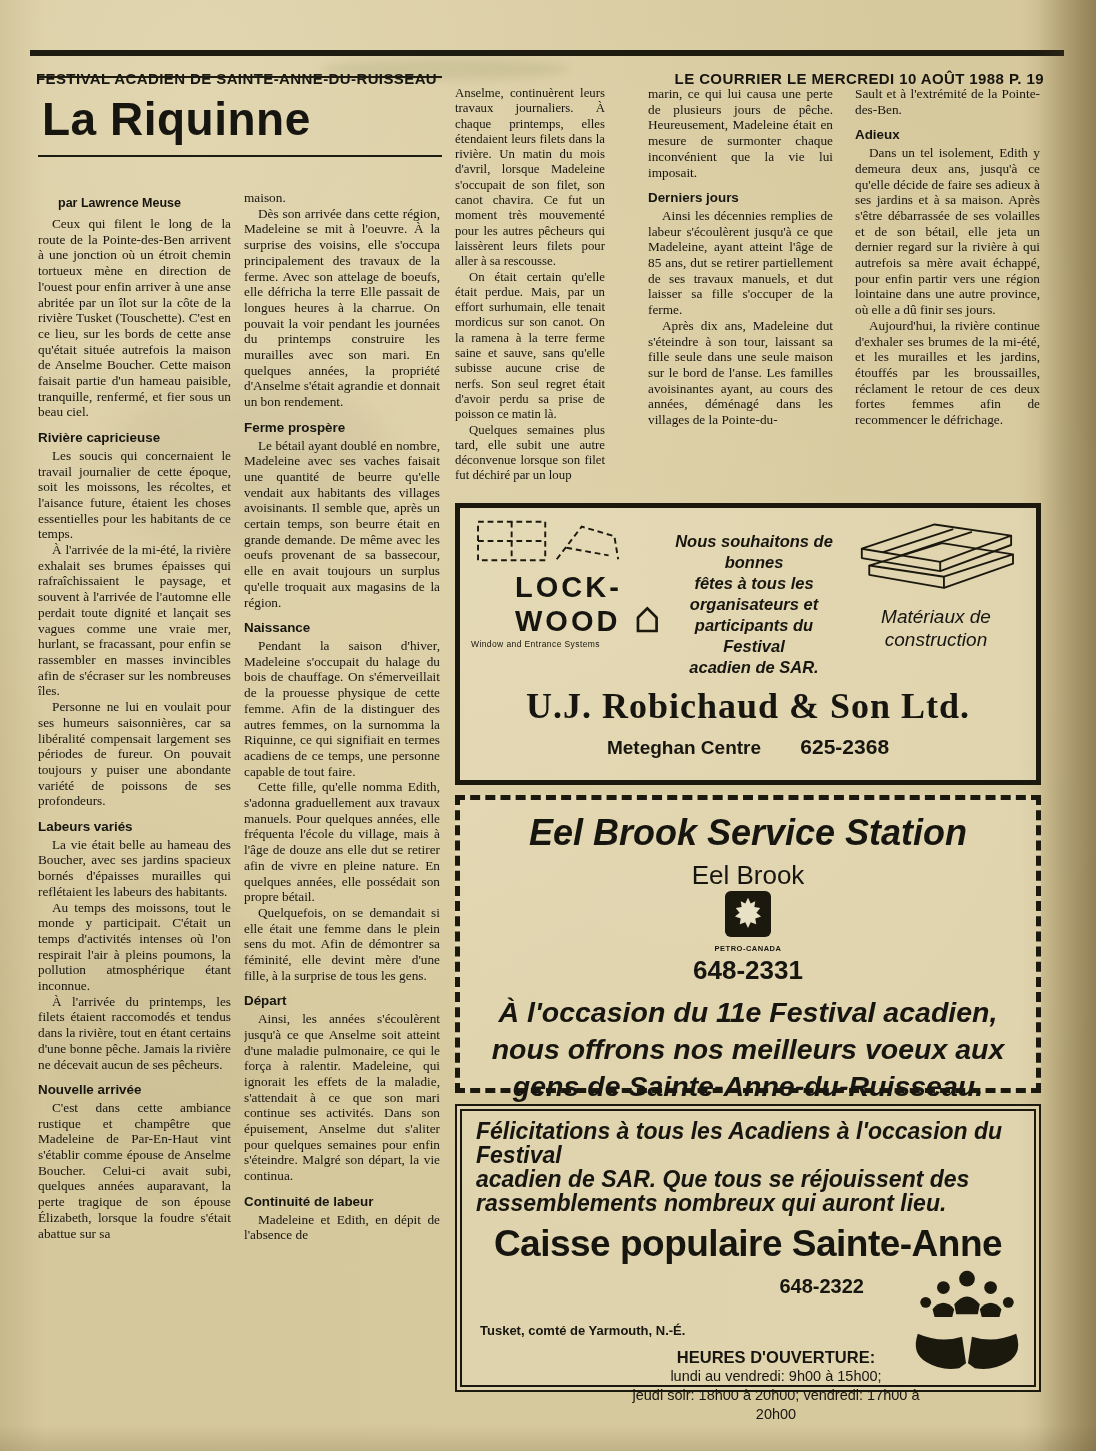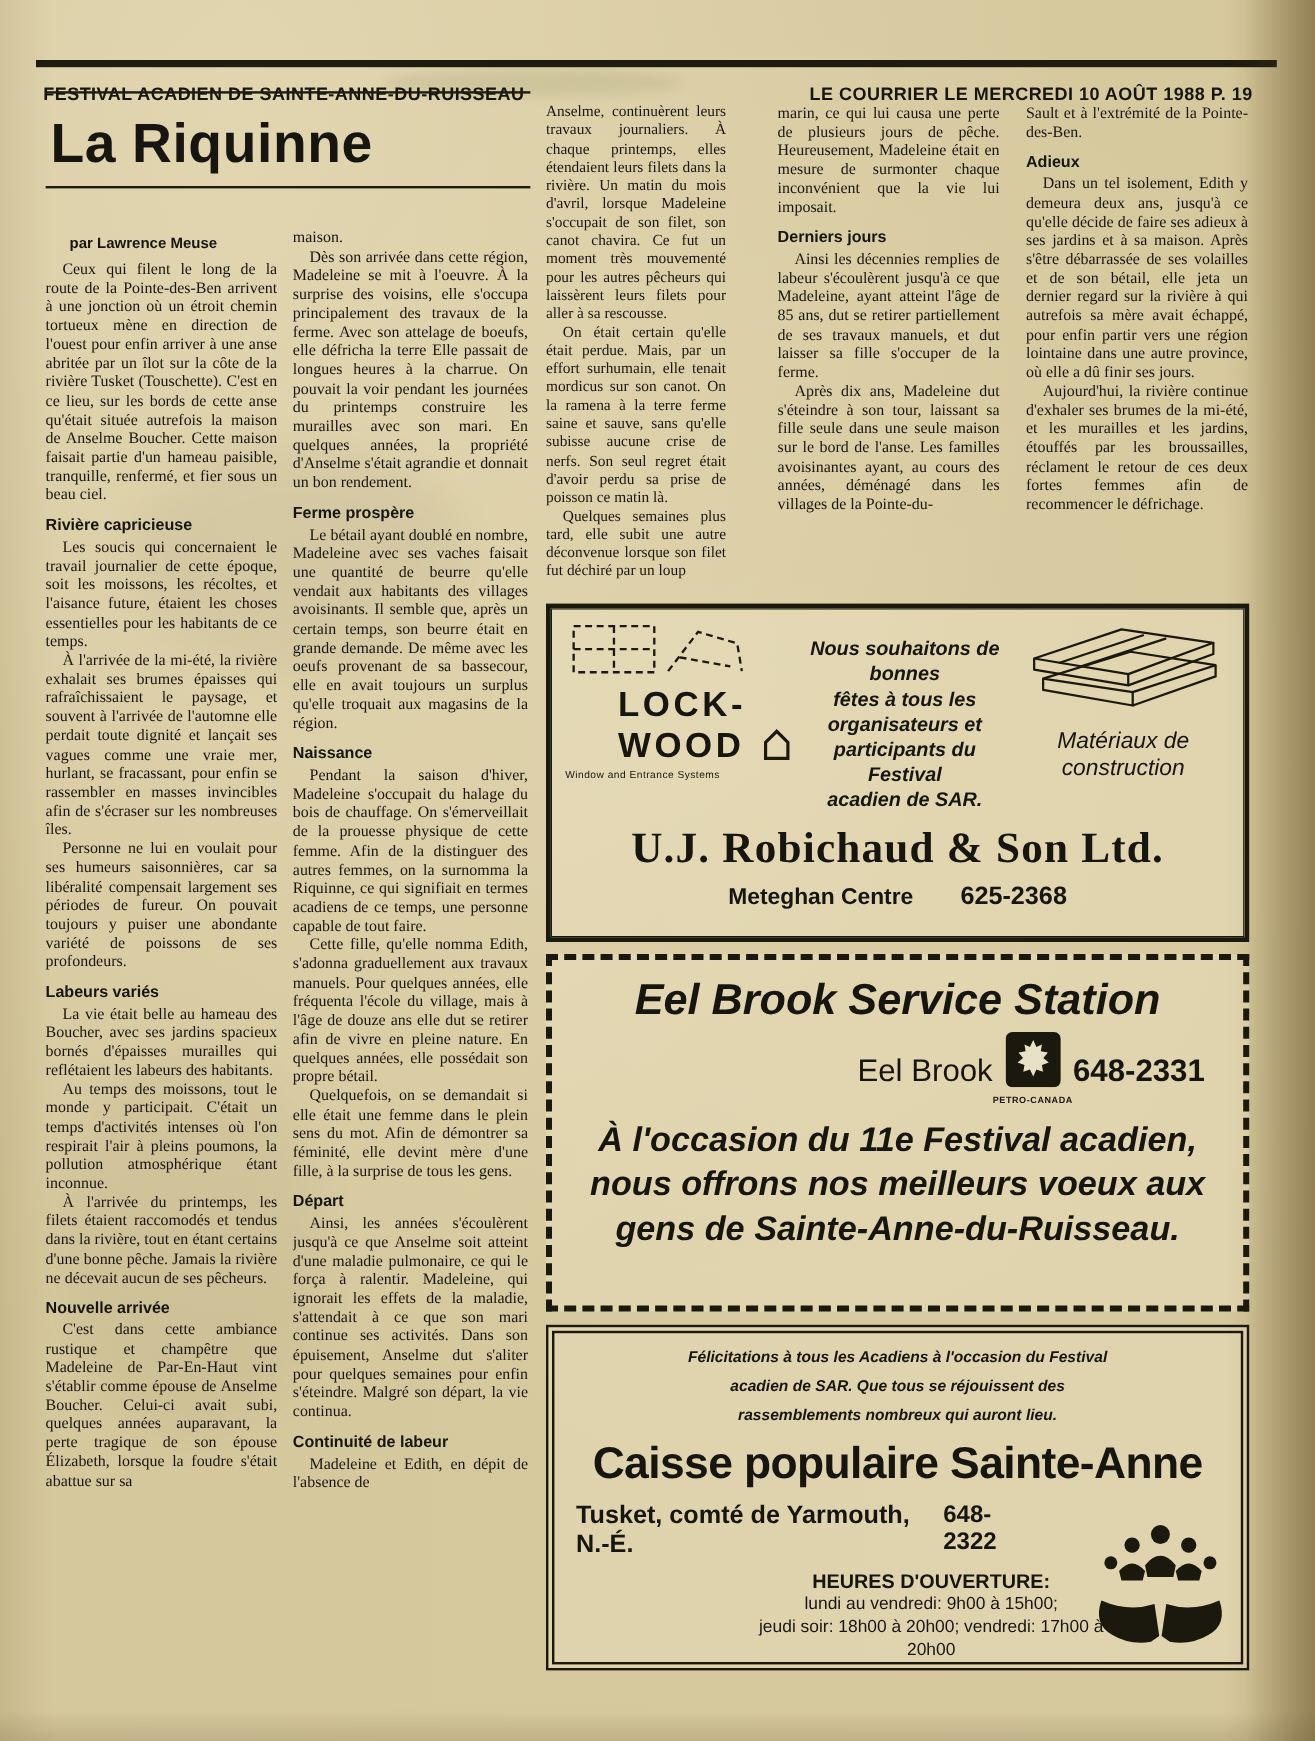--- a/index.html
+++ b/index.html
@@ -83,39 +83,39 @@
   .materials { font-family:"Liberation Sans", sans-serif; font-style:italic; font-size:19px; line-height:23px; }
   .ad1-name { text-align:center; font-weight:bold; font-size:36px; letter-spacing:1px; margin-top:0; }
   .ad1-contact { text-align:center; margin-top:8px; font-family:"Liberation Sans", sans-serif;
     font-weight:bold; font-size:19px; }
   .ad1-contact .ph { margin-left:34px; font-size:21px; }
 
   
   .ad2 { top:795px; height:298px; border:5px dashed #1b180e; padding:12px 20px 8px; }
   .ad2-title { text-align:center; font-family:"Liberation Sans", sans-serif; font-weight:bold;
     font-style:italic; font-size:36px; }
-  .ad2-row { display:flex; justify-content:flex-end; align-items:center; margin-top:6px; padding:0 12px; }
+  .ad2-row { display:flex; justify-content:space-between; align-items:center; margin-top:6px; padding:0 12px;flex-direction:column; }
   .ad2-loc { font-family:"Liberation Sans", sans-serif; font-size:26px; }
   .petro { text-align:center; }
   .petro svg { width:46px; height:46px; display:block; margin:0 auto; }
   .petro-cap { font-family:"Liberation Sans", sans-serif; font-weight:bold; font-size:7.5px; letter-spacing:.5px; margin-top:1px; }
   .ad2-phone { font-family:"Liberation Sans", sans-serif; font-weight:bold; font-size:26px; }
   .ad2-msg { margin-top:8px; text-align:center; font-family:"Liberation Sans", sans-serif;
     font-weight:bold; font-style:italic; font-size:28.5px; line-height:37px; }
 
   
   .ad3-outer { top:1104px; height:288px; border:2px solid #1b180e; padding:3px; background:rgba(240,232,204,.35); }
   .ad3-inner { border:2px solid #1b180e; height:100%; position:relative; padding:8px 14px; }
-  .ad3-msg { text-align:center; font-family:"Liberation Sans", sans-serif; font-weight:bold;
-    font-style:italic; font-size:13px; line-height:24px; }
+  .ad3-msg { font-family:"Liberation Sans", sans-serif; font-weight:bold;
+    font-style:italic; font-size:23px; line-height:24px; }
   .ad3-name { text-align:center; font-family:"Liberation Sans", sans-serif; font-weight:bold;
     font-size:37px; margin-top:8px; letter-spacing:-.5px; }
   .ad3-row { display:flex; justify-content:space-between; margin-top:10px; padding:0 6px 0 4px;
     font-family:"Liberation Sans", sans-serif; font-weight:bold; }
-  .ad3-addr { font-size:21px; }
+  .ad3-addr { font-size:13px;margin-top:48px; }
   .ad3-phone { font-size:20px; margin-right:150px; }
   .ad3-hours { margin-top:10px; margin-left:150px; width:300px; text-align:center;
     font-family:"Liberation Sans", sans-serif; }
   .hours-title { font-weight:bold; font-size:16.5px; }
   .hours-line { font-size:14.5px; line-height:19px; }
   .caisse-logo { position:absolute; right:8px; bottom:4px; width:118px; height:118px; }
 </style>
 </head>
 <body>
 

